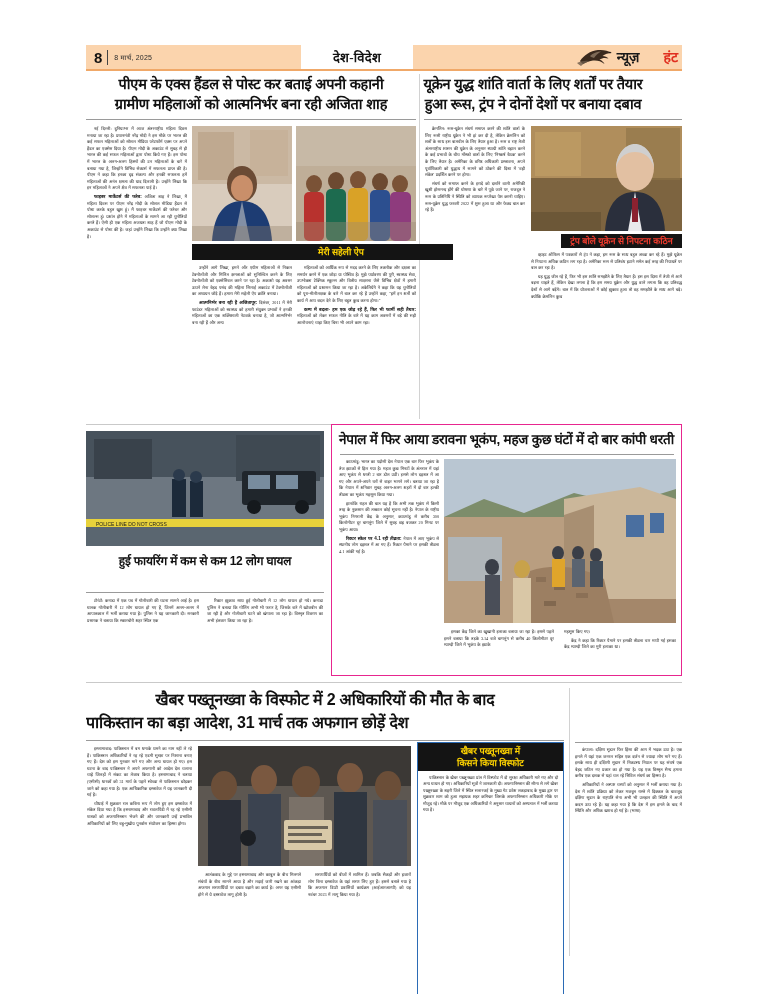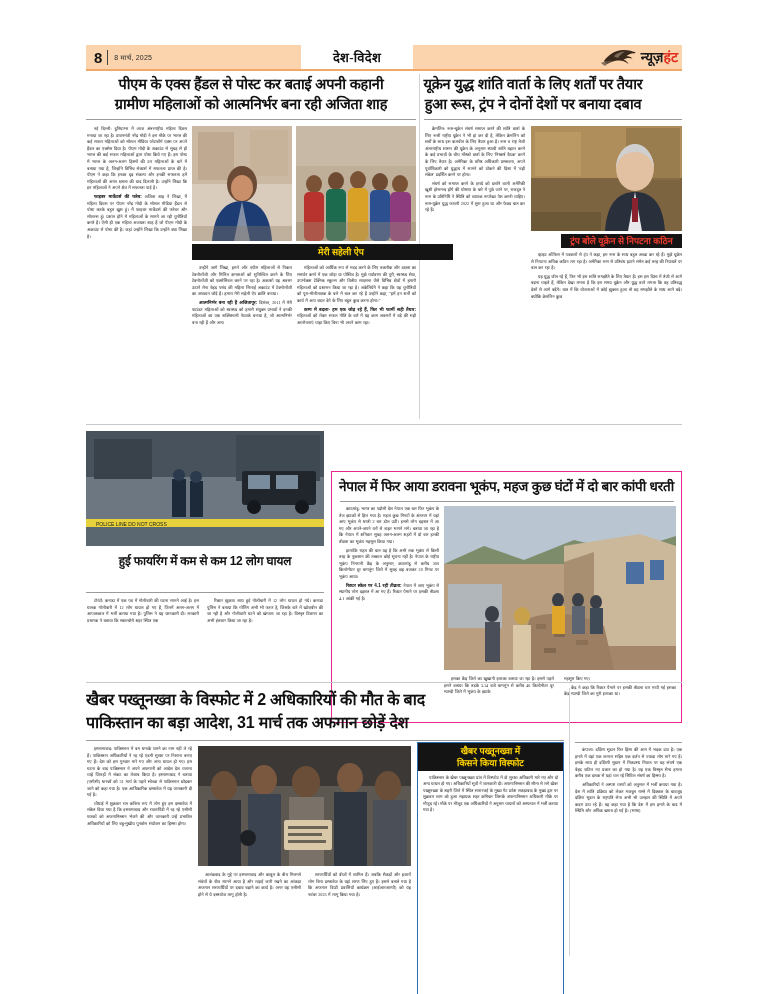--- a/index.html
+++ b/index.html
@@ -44,21 +44,21 @@
   .mh-right{
     flex:1;background:#fbd4ad;position:relative;display:flex;align-items:center;justify-content:flex-end;
     padding-right:4px;overflow:hidden;
   }
   .logo-wrap{display:flex;align-items:center;gap:2px;}
   .logo-bird{width:40px;height:22px;display:block;}
   .logo-text{
     font-family:"Liberation Sans","DejaVu Sans",sans-serif;
     font-weight:bold;font-size:14px;color:#1a1a1a;line-height:1;
   }
-  .logo-text .hunt{color:#e03020;}
+  .logo-text .hunt{color:#e03020;padding-left:24px;}
   .mh-rule{
     position:absolute;left:86px;top:69px;width:596px;height:2px;background:#f0a868;
   }
 
   
   .col-text{
     font-family:"Liberation Serif","DejaVu Serif",serif;
     font-size:4.2px;line-height:6.6px;text-align:justify;
     color:#1a1a1a;
     -webkit-hyphens:auto;hyphens:auto;
@@ -92,21 +92,21 @@
   }
 
   
   .photo{position:absolute;overflow:hidden;background:#b9c2cb;}
   .photo svg{display:block;width:100%;height:100%;}
 
   .hairline{position:absolute;background:#c9c9c9;}
   .vrule{position:absolute;width:1px;background:#d2d2d2;}
 
   .boxed{
-    position:absolute;border:1.4px solid #e7268f;box-sizing:border-box;background:#fff;margin-top:47px;
+    position:absolute;border:1.4px solid #e7268f;box-sizing:border-box;background:#fff;
   }
   .boxed-blue{
     position:absolute;border:1.2px solid #2b6bb5;box-sizing:border-box;background:#fff;
   }
   .rule-thin{position:absolute;background:#9a9a9a;}
   .boxtext{
     font-family:"Liberation Serif","DejaVu Serif",serif;
     font-size:4.2px;line-height:6.4px;text-align:justify;color:#1a1a1a;
   }
   .boxtext p{margin:0 0 2px 0;text-indent:6px;}
@@ -314,21 +314,21 @@
     </div>
     <div class="col-text" style="position:absolute;left:232px;top:204px;width:112px;height:42px;overflow:hidden;">
       <p style="text-indent:0;">महसूस किए गए।</p>
       <p>केंद्र ने कहा कि रिक्टर पैमाने पर इसकी तीव्रता चार मापी गई इसका केंद्र म्याग्दी जिले का मुरी इलाका था।</p>
     </div>
   </div>
 
   <div class="hairline" style="left:86px;top:682px;width:596px;height:1px;"></div>
 
   <div style="position:absolute;left:86px;top:688px;width:478px;">
-    <div class="hl" style="font-size:16px;line-height:23px;">खैबर पख्तूनख्वा के विस्फोट में 2 अधिकारियों की मौत के बाद</div>
+    <div class="hl" style="font-size:16px;line-height:23px;text-align:center;">खैबर पख्तूनख्वा के विस्फोट में 2 अधिकारियों की मौत के बाद</div>
     <div class="hl" style="font-size:16px;line-height:23px;text-align:left;">पाकिस्तान का बड़ा आदेश, 31 मार्च तक अफगान छोड़ें देश</div>
   </div>
   <div class="rule-thin" style="left:86px;top:740px;width:478px;height:1px;"></div>
 
   <div class="col-text" style="position:absolute;left:87px;top:746px;width:105px;height:208px;overflow:hidden;">
     <p>इस्लामाबाद: पाकिस्तान में बम धमाके थमने का नाम नहीं ले रहे हैं। पाकिस्तान अधिकारियों ने रह रहे एडमी सुरक्षा पर निशाना बनाए गए हैं। देश को इस गुरुवार मारे गए और अन्य घायल हो गए। इस घटना के बाद पाकिस्तान ने अपने अफगानी को आदेश देश चलाना चाहे जिलहों में संकट का तेजाब किया है। इस्लामाबाद ने बताया (एसीसी) धारकों को 31 मार्च के पहले स्वेच्छा से पाकिस्तान छोड़कर जाने को कहा गया है। एक आधिकारिक दस्तावेज में यह जानकारी दी गई है।</p>
     <p>चौथाई में शुक्रवार रात कबिना रूप में लोग हुए इस दस्तावेज में संकेत दिया गया है कि इस्लामाबाद और रावलपिंडी में रह रहे एसीसी धारकों को अफगानिस्तान भेजने की और जानकारी उन्हें प्रभावित अधिकारियों को लिए बहु-मुखीय पुनर्वास संयोजन का हिस्सा होगा।</p>
   </div>
 
   <div class="photo" style="left:198px;top:746px;width:213px;height:120px;">

